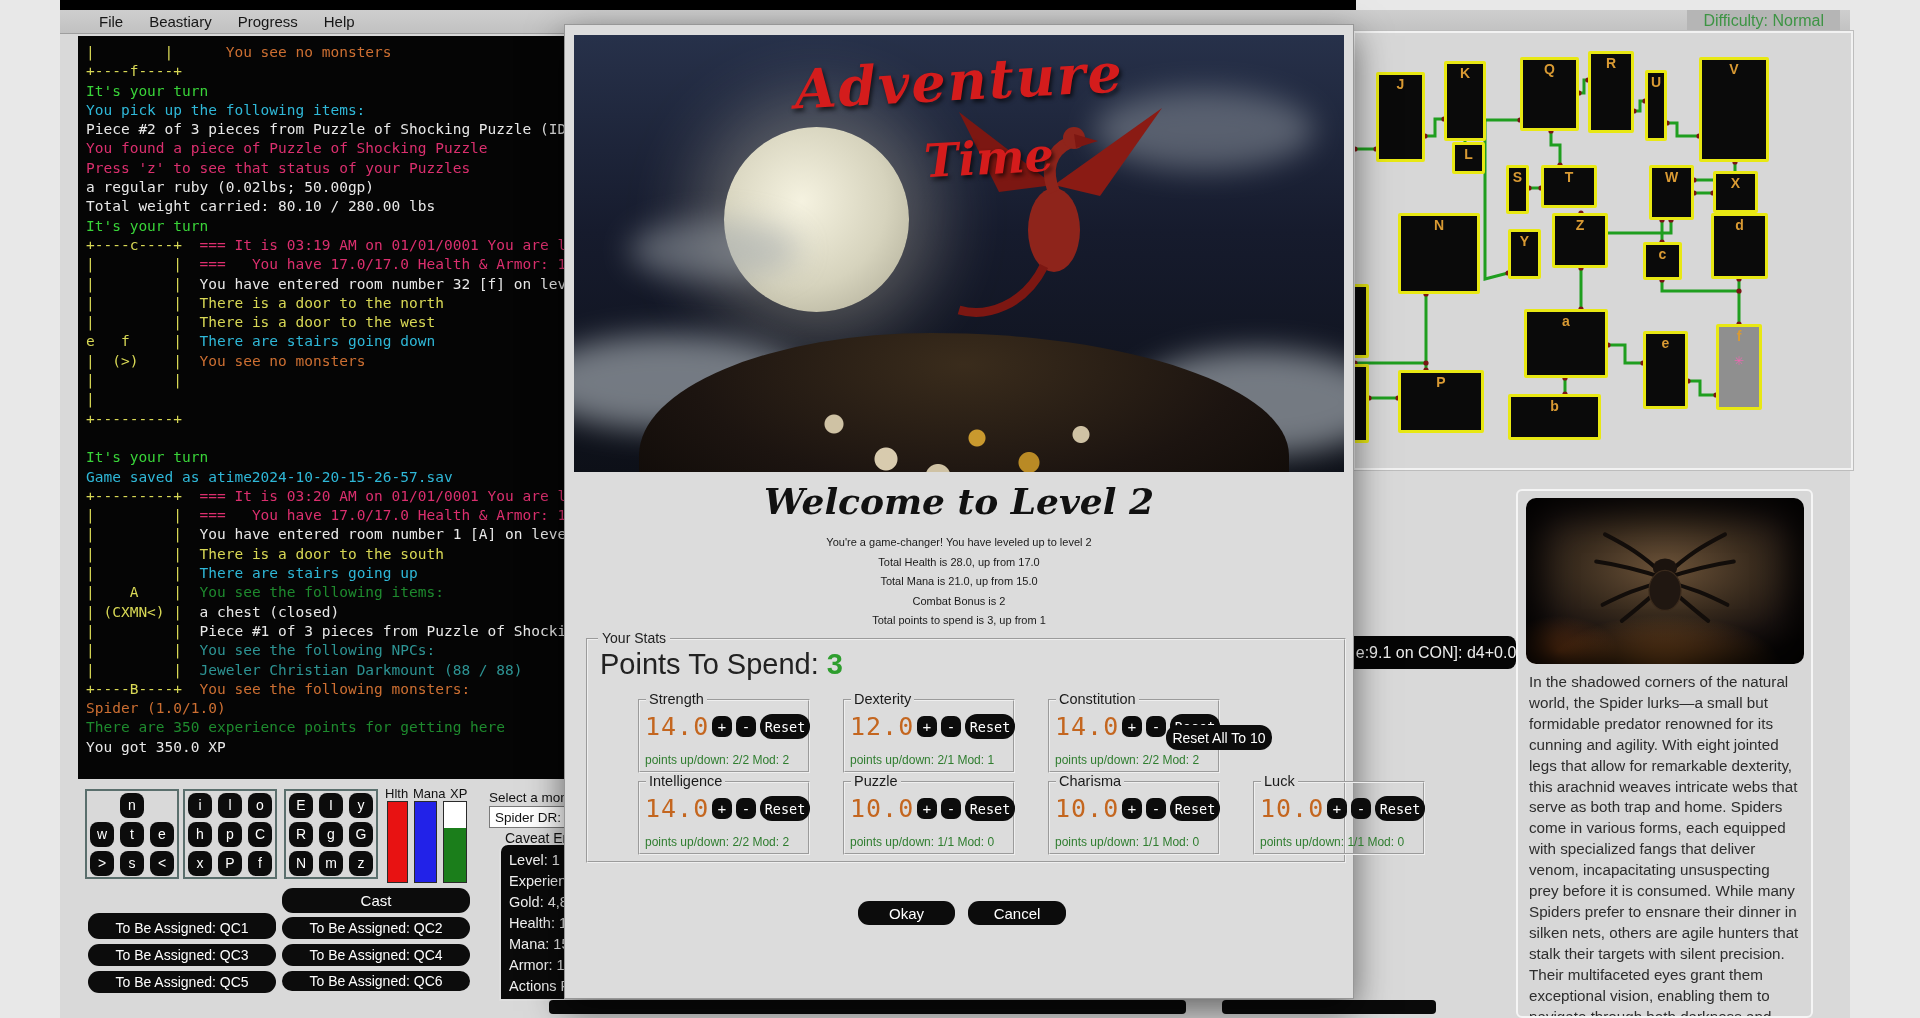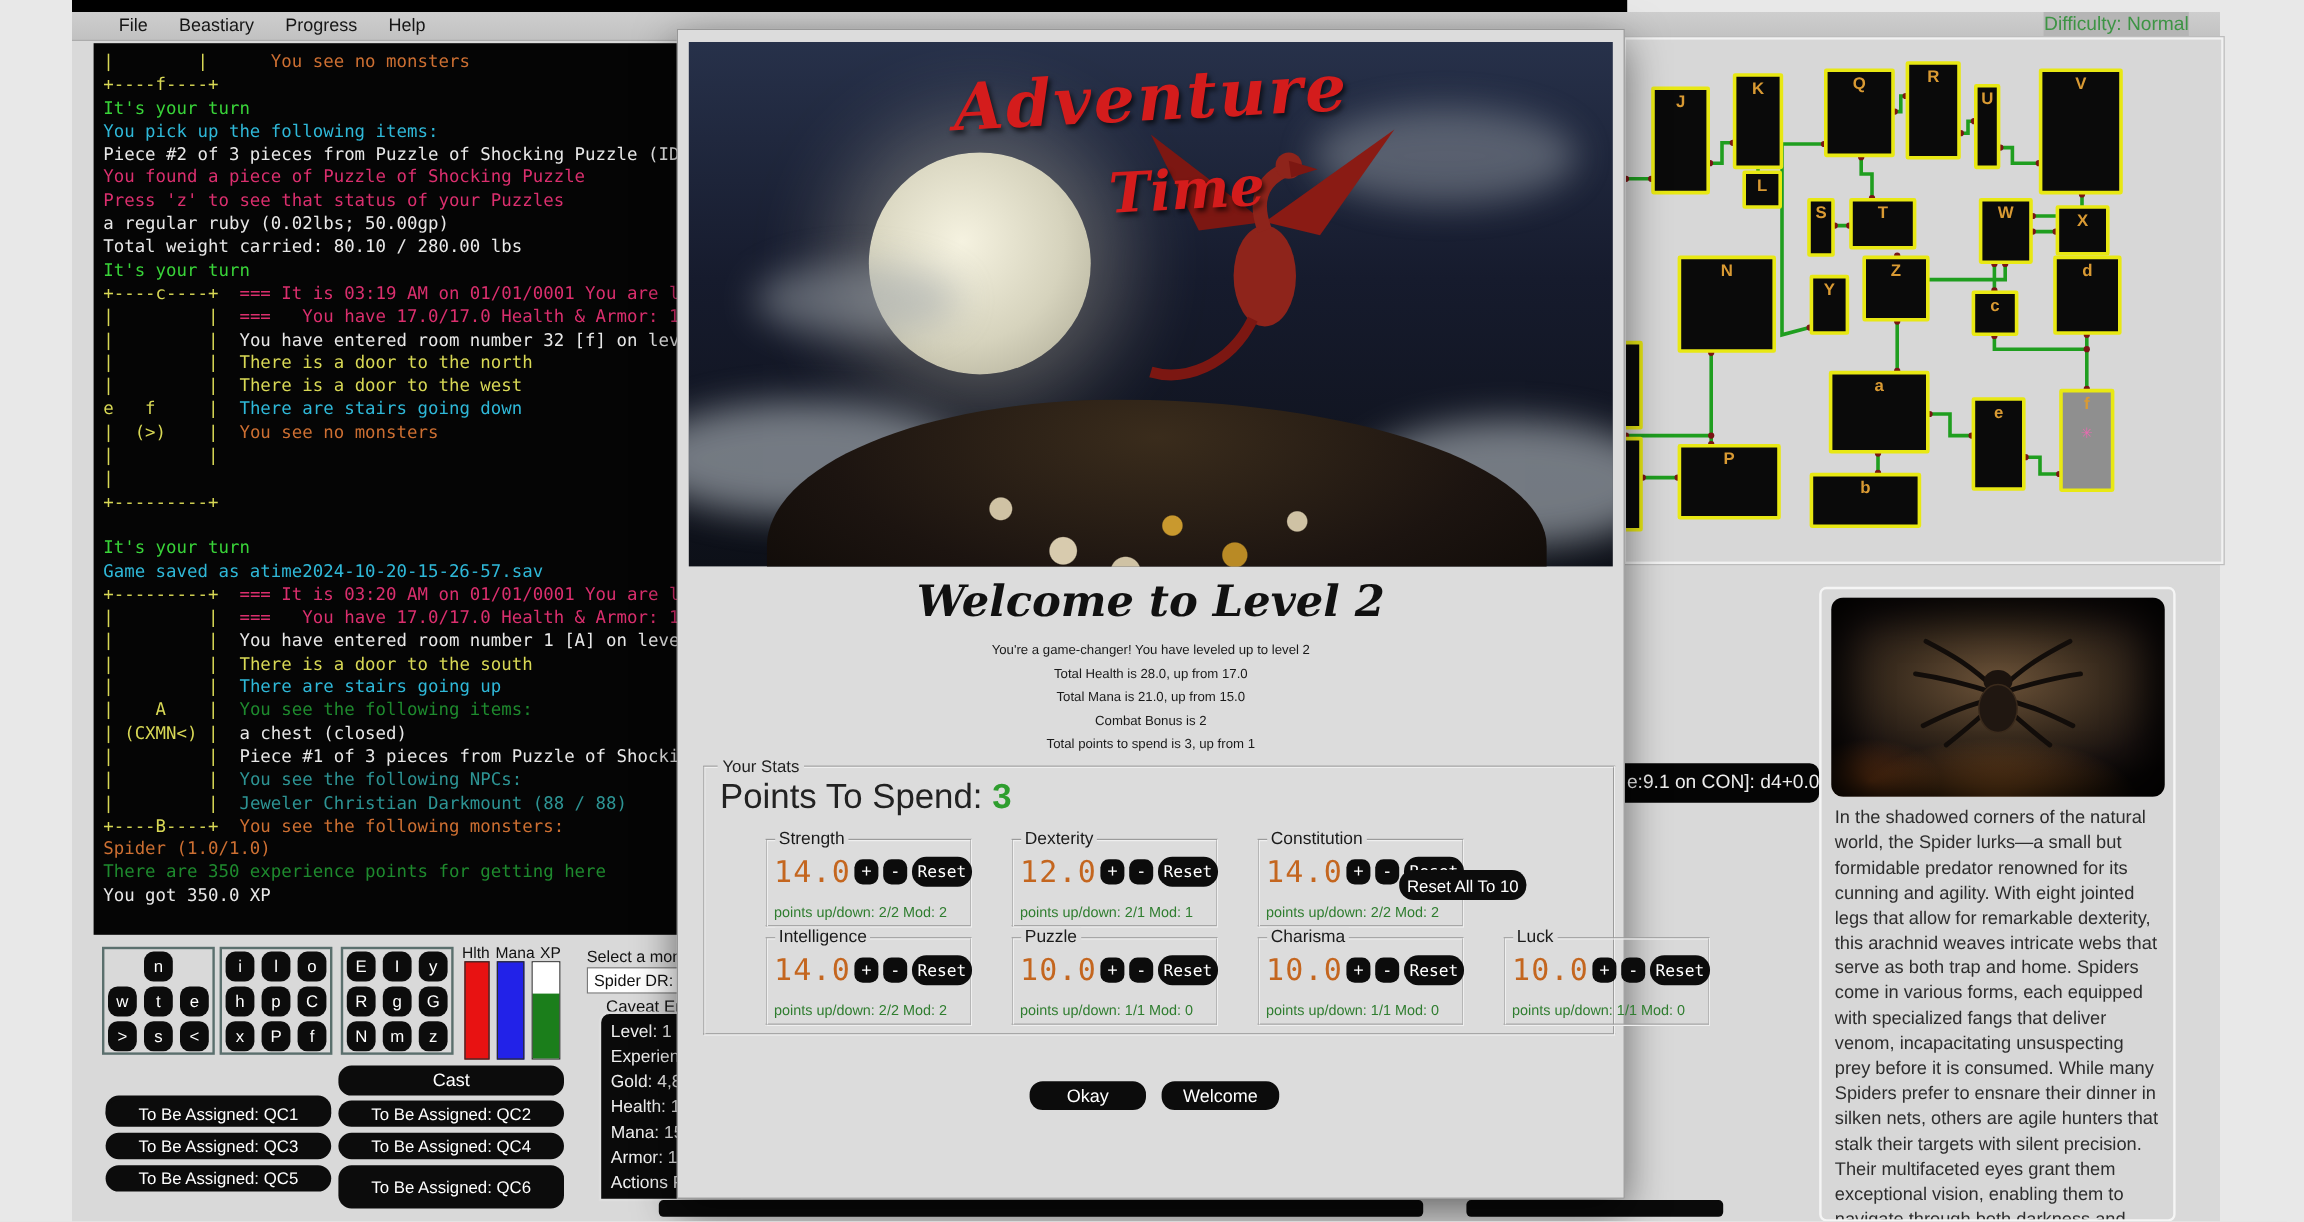--- a/index.html
+++ b/index.html
@@ -6,21 +6,21 @@
   #screen{position:relative;width:1920px;height:1018px;background:#e8e8e8;overflow:hidden;
           font-family:"Liberation Sans",sans-serif;}
   
   .win-top{position:absolute;left:60px;top:0;width:1296px;height:10px;background:#000;}
   .menubar{position:absolute;left:60px;top:10px;width:1790px;height:24px;
            background:linear-gradient(#cecece,#c1c1c1);border-bottom:1px solid #9e9e9e;
            display:flex;align-items:center;padding-left:26px;box-sizing:border-box;
            font-size:15px;color:#161616;z-index:3;}
   .menu-item{padding:2px 13px;cursor:default;}
   .menubar .sp{flex:1;}
-  .difficulty{color:#3d9444;background:#b5b5b5;padding:2px 0 3px;margin-right:26px;font-size:16px;}
+  .difficulty{color:#3d9444;background:#b5b5b5;padding:2px 16px 3px;margin-right:10px;font-size:16px;}
   .main-bg{position:absolute;left:60px;top:34px;width:1790px;height:984px;background:#d9d9d9;}
   
   .terminal{position:absolute;left:78px;top:36px;width:1272px;height:743px;background:#050505;
             padding:7px 0 0 8px;box-sizing:border-box;font-family:"DejaVu Sans Mono",monospace;
             font-size:14.5px;line-height:19.3px;white-space:pre;overflow:hidden;}
   .tline{height:19.3px;}
   .c-y{color:#d8d855}.c-g{color:#39d439}.c-c{color:#2fb8d8}.c-p{color:#db2f6e}
   .c-w{color:#e8e8e8}.c-o{color:#cd6f32}.c-dg{color:#1e8a2e}.c-t{color:#2d9494}
   
   .keypad-group{position:absolute;width:94px;height:90px;border:2px solid #5a6f6d;
@@ -216,21 +216,21 @@
     </div>
 
   <div class="pill" style="left:88px;top:888px;width:188px;height:25px;font-size:15px;margin-top:25px;">Attack</div>
   <div class="pill" style="left:282px;top:888px;width:188px;height:25px;font-size:15px;">Cast</div>
   <div id="qc-buttons">
       <div class="pill" style="left: 88px; top: 917px; width: 188px; height: 22px; font-size: 14px;">To Be Assigned: QC1</div>
       <div class="pill" style="left: 282px; top: 917px; width: 188px; height: 22px; font-size: 14px;">To Be Assigned: QC2</div>
       <div class="pill" style="left: 88px; top: 944px; width: 188px; height: 22px; font-size: 14px;">To Be Assigned: QC3</div>
       <div class="pill" style="left: 282px; top: 944px; width: 188px; height: 22px; font-size: 14px;">To Be Assigned: QC4</div>
       <div class="pill" style="left: 88px; top: 971px; width: 188px; height: 22px; font-size: 14px;">To Be Assigned: QC5</div>
-      <div class="pill" style="left: 282px; top: 971px; width: 188px; height: 36px; font-size: 14px;">To Be Assigned: QC6</div>
+      <div class="pill" style="left: 282px; top: 971px; width: 188px; height: 20px; font-size: 14px;">To Be Assigned: QC6</div>
     </div>
 
   <div class="bottom-bar" style="left:549px;width:637px;"></div>
   <div class="bottom-bar" style="left:1222px;width:214px;"></div>
 
   <div class="map-panel">
     <svg class="conns" id="map-conns">
         <polyline points="0,116 21,116" fill="none" stroke="#1f9e1f" stroke-width="3"></polyline>
         <circle cx="0" cy="116" r="2.6" fill="#7a1515"></circle>
         <circle cx="21" cy="116" r="2.6" fill="#7a1515"></circle>
@@ -499,15 +499,15 @@
               <div class="btn-sq">-</div>
               <div class="btn-reset">Reset</div>
             </div>
             <div class="stat-caption">points up/down: 1/1 Mod: 0</div>
           </div>
         </div>
       <div class="pill reset-all">Reset All To 10</div>
     </div>
 
     <div class="pill okay-btn">Okay</div>
-    <div class="pill cancel-btn">Welcome</div>
+    <div class="pill cancel-btn">Cancel</div>
   </div>
 </div>
 
 </body></html>

